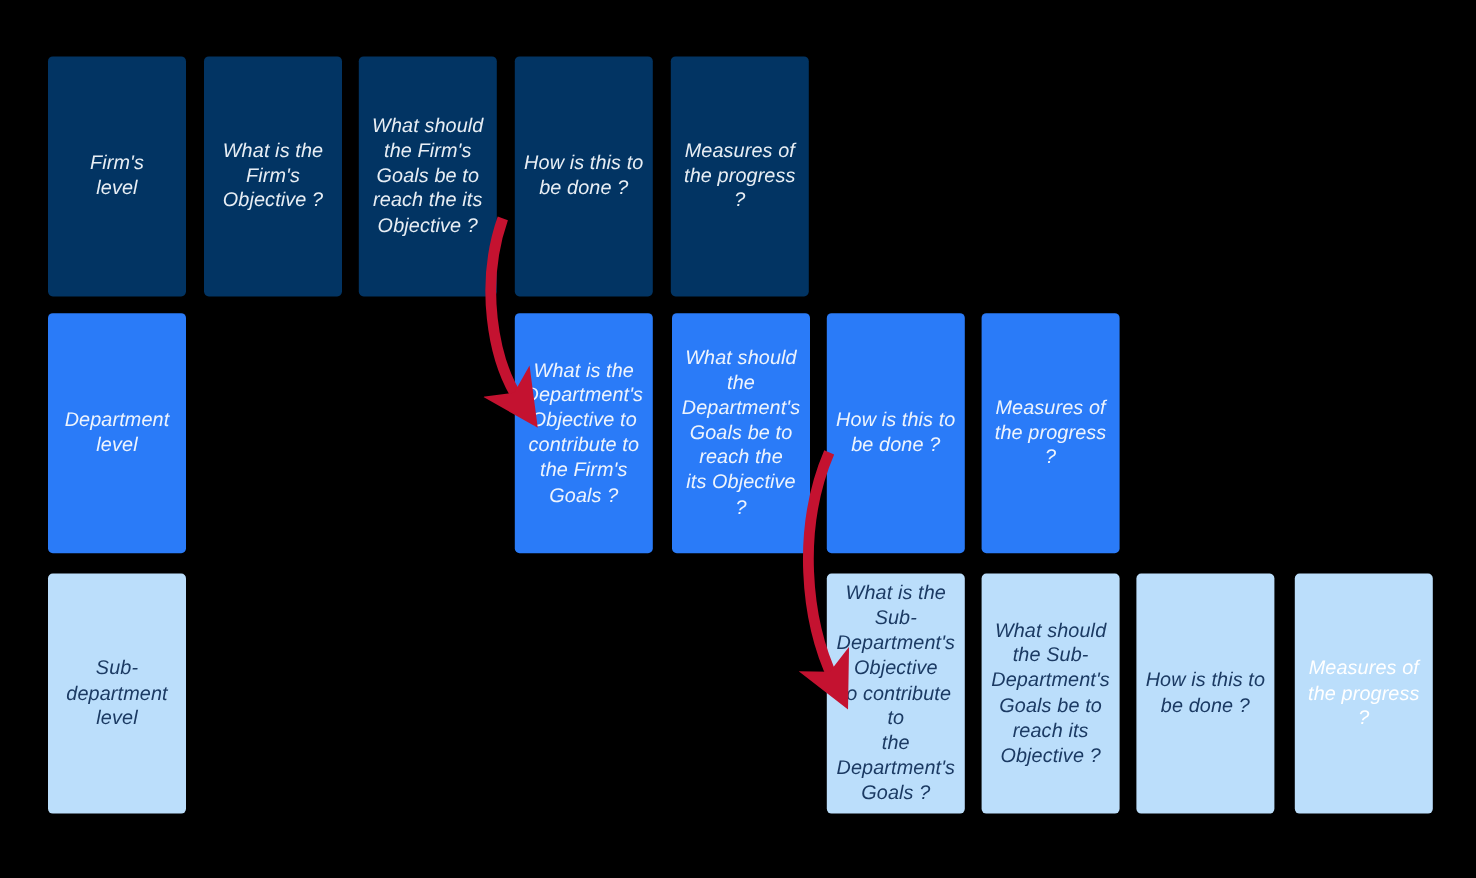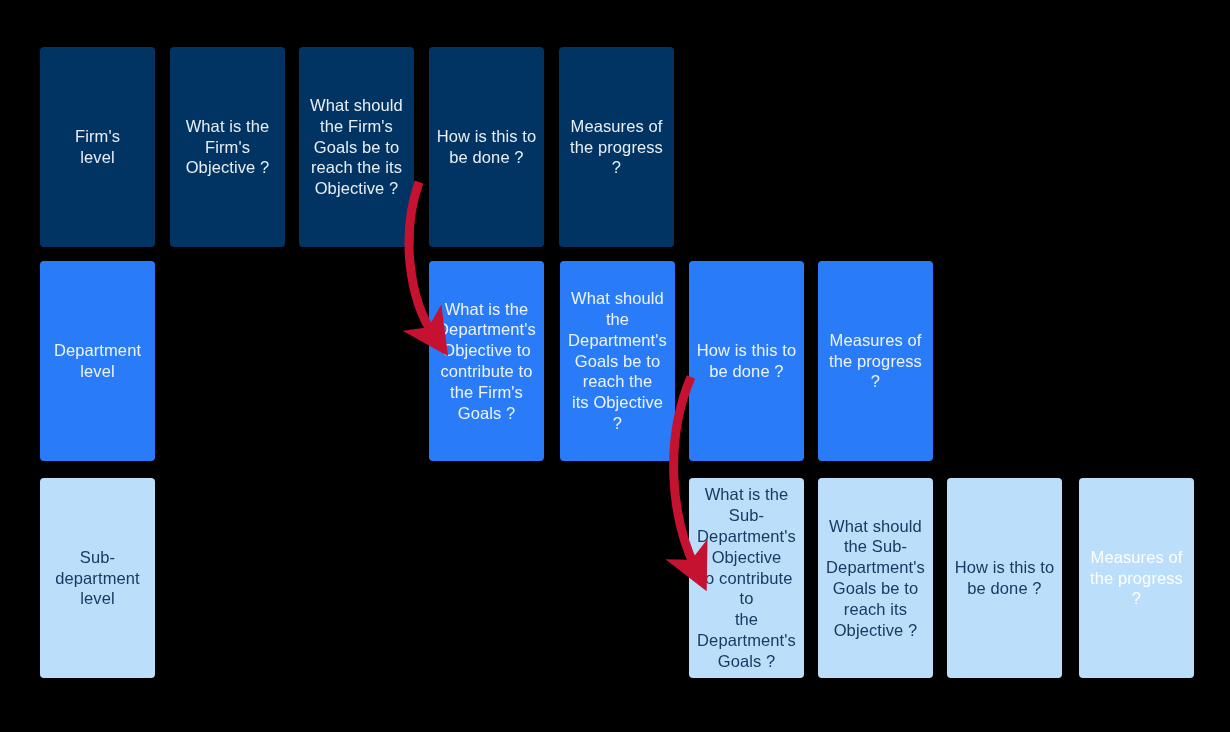--- a/index.html
+++ b/index.html
@@ -24,20 +24,21 @@
     border-radius: 4px;
     display: flex;
     align-items: center;
     justify-content: center;
     text-align: center;
     padding: 4px 6px;
     font-size: 16.5px;
     line-height: 20.8px;
     letter-spacing: 0.1px;
     white-space: pre-line;
+    font-style: italic;
   }
   .card.dark  { background: #023463; color: #e8eef4; }
   .card.mid   { background: #2a7bf8; color: #eef4fd; }
   .card.light { background: #bbdefb; color: #1b3a63; }
   .card.light.white-text { color: #ffffff; }
   #arrow-layer {
     position: absolute;
     left: 0;
     top: 0;
     width: 1230px;

